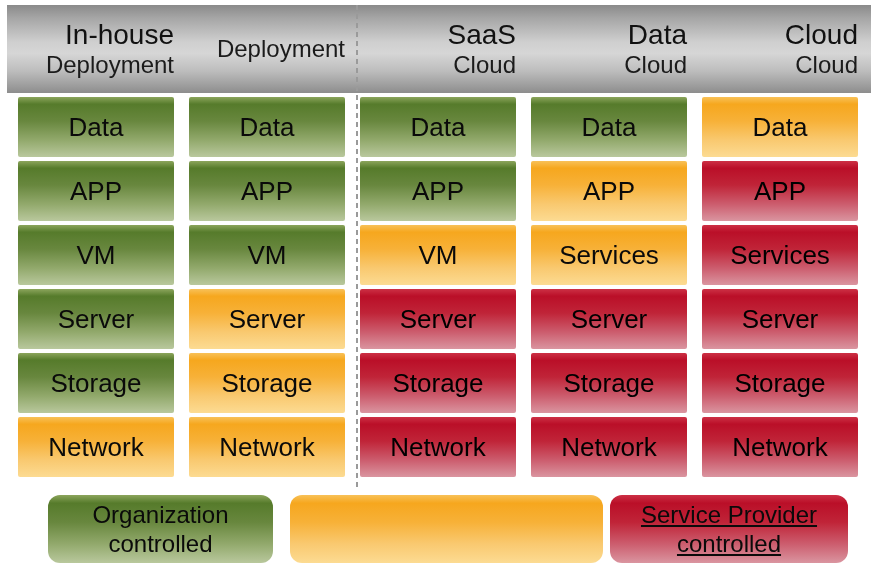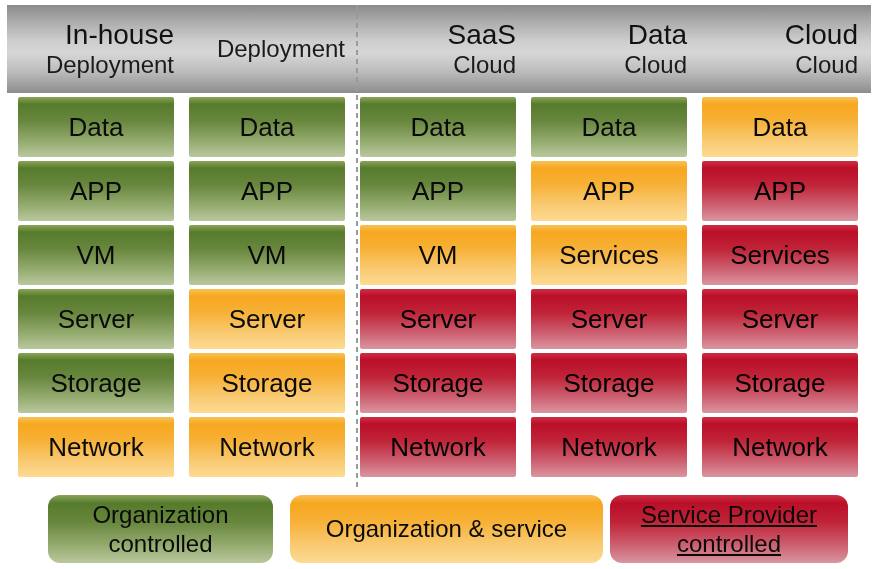--- a/index.html
+++ b/index.html
@@ -158,18 +158,17 @@
     <div class="cell provider">Network</div>
   </div>
 
 </div>
 
 <div class="legend-box legend-org org">
   <div>Organization</div>
   <div>controlled</div>
 </div>
 <div class="legend-box legend-shared shared">
-  <div>Organization &amp; service</div>
 </div>
 <div class="legend-box legend-provider provider">
   <div>Service Provider</div>
   <div>controlled</div>
 </div>
 
 </body></html>

